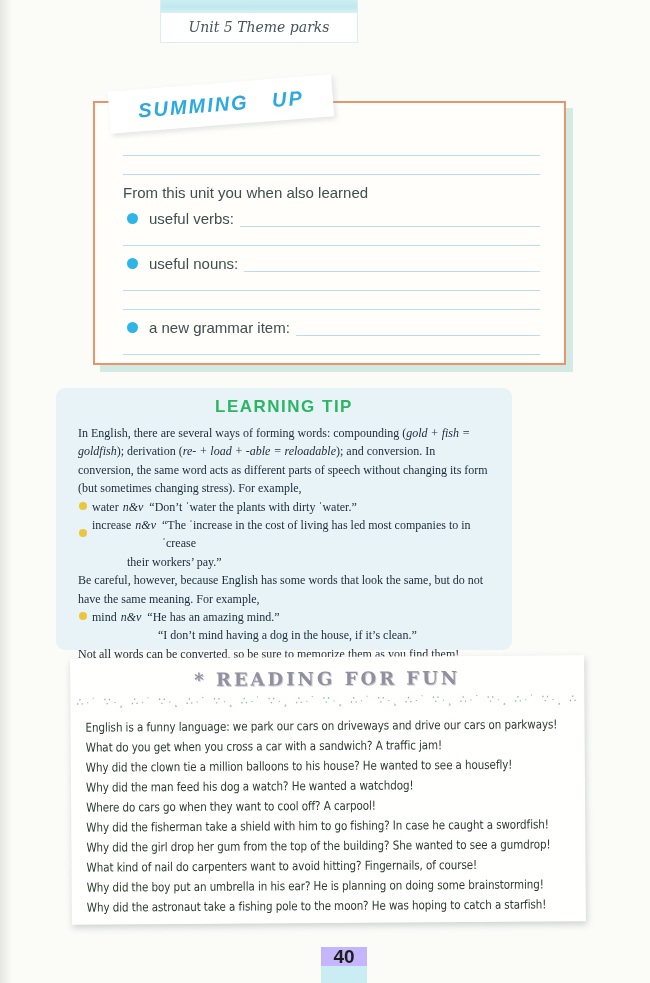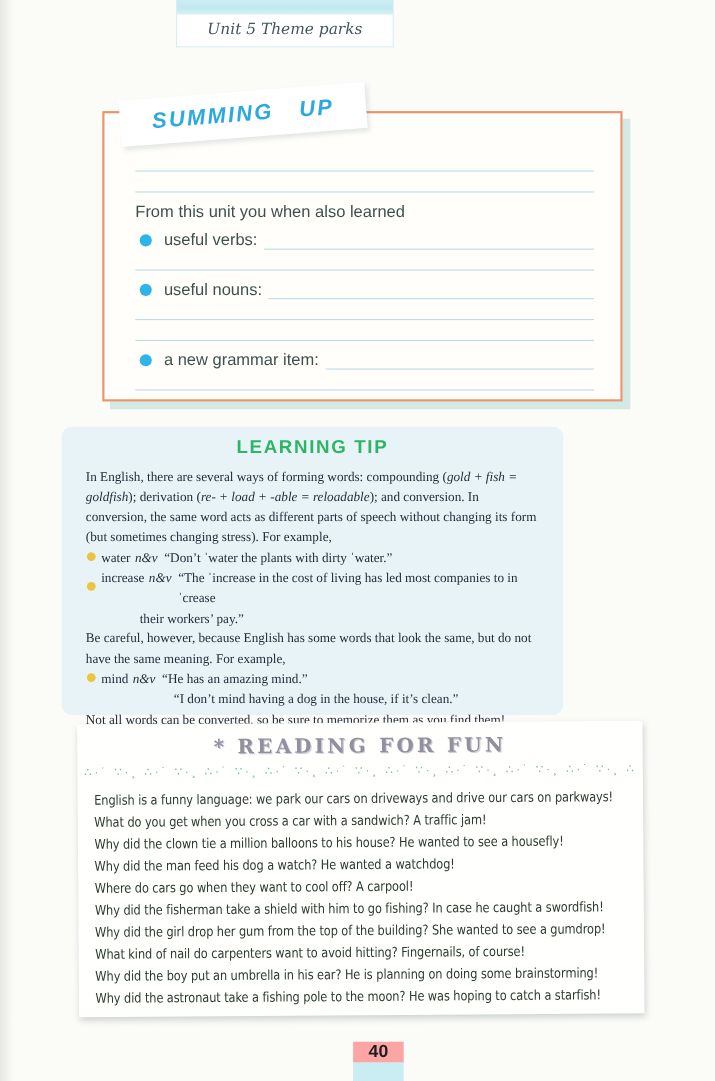--- a/index.html
+++ b/index.html
@@ -62,21 +62,21 @@
   .fun-title{text-align:center;font-family:"DejaVu Serif",serif;font-weight:bold;
     font-size:18px;letter-spacing:3px;color:var(--fun-title-gray);
     text-shadow:1px 1px 0 #cfccd9;margin-bottom:5px;}
   .ornament{color:var(--ornament-teal);font-size:11px;letter-spacing:2.5px;
     white-space:nowrap;overflow:hidden;margin:0 6px 7px;height:15px;}
   .jokes{margin-left:15px;width:582px;transform:scaleX(.85);transform-origin:left top;}
   .joke{font-size:12.2px;letter-spacing:-.1px;line-height:20px;white-space:nowrap;
     color:var(--joke-ink);font-family:"DejaVu Sans",sans-serif;}
   
   .page-num{position:absolute;left:321px;top:947px;width:46px;height:19px;
-    background:#fca5a5;text-align:center;font-weight:bold;font-size:16px;color:#1d1d1d;
+    background:#c4b5fd;text-align:center;font-weight:bold;font-size:19px;color:#1d1d1d;
     line-height:19px;}
   .footer-band{position:absolute;left:321px;top:966px;width:46px;height:17px;
     background:var(--band-cyan);}
 </style>
 </head>
 <body>
 
 <div class="unit-header">
   <div class="unit-band"></div>
   <div class="unit-title">Unit 5  Theme parks</div>

